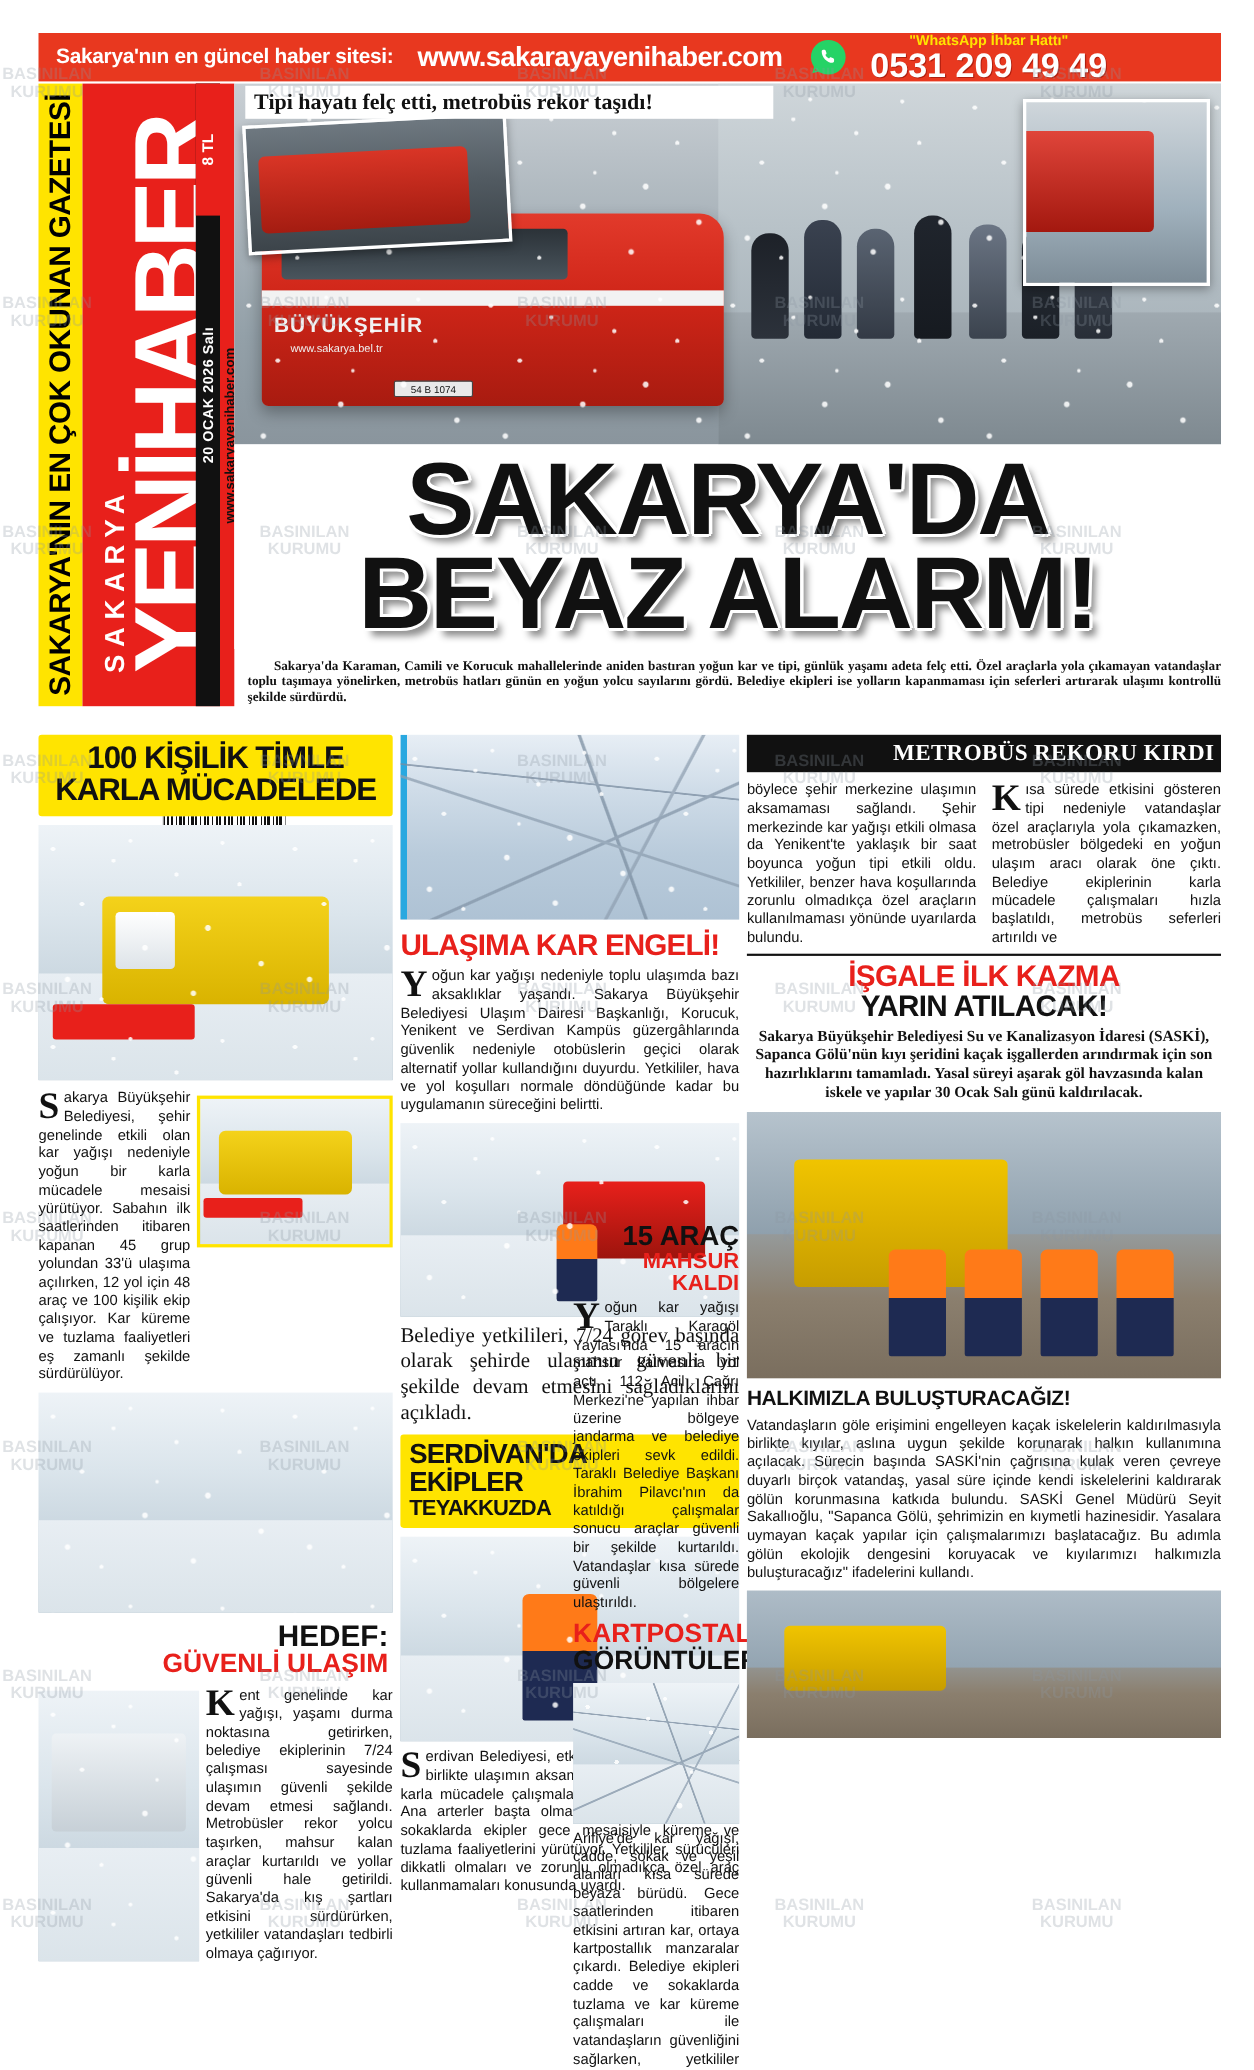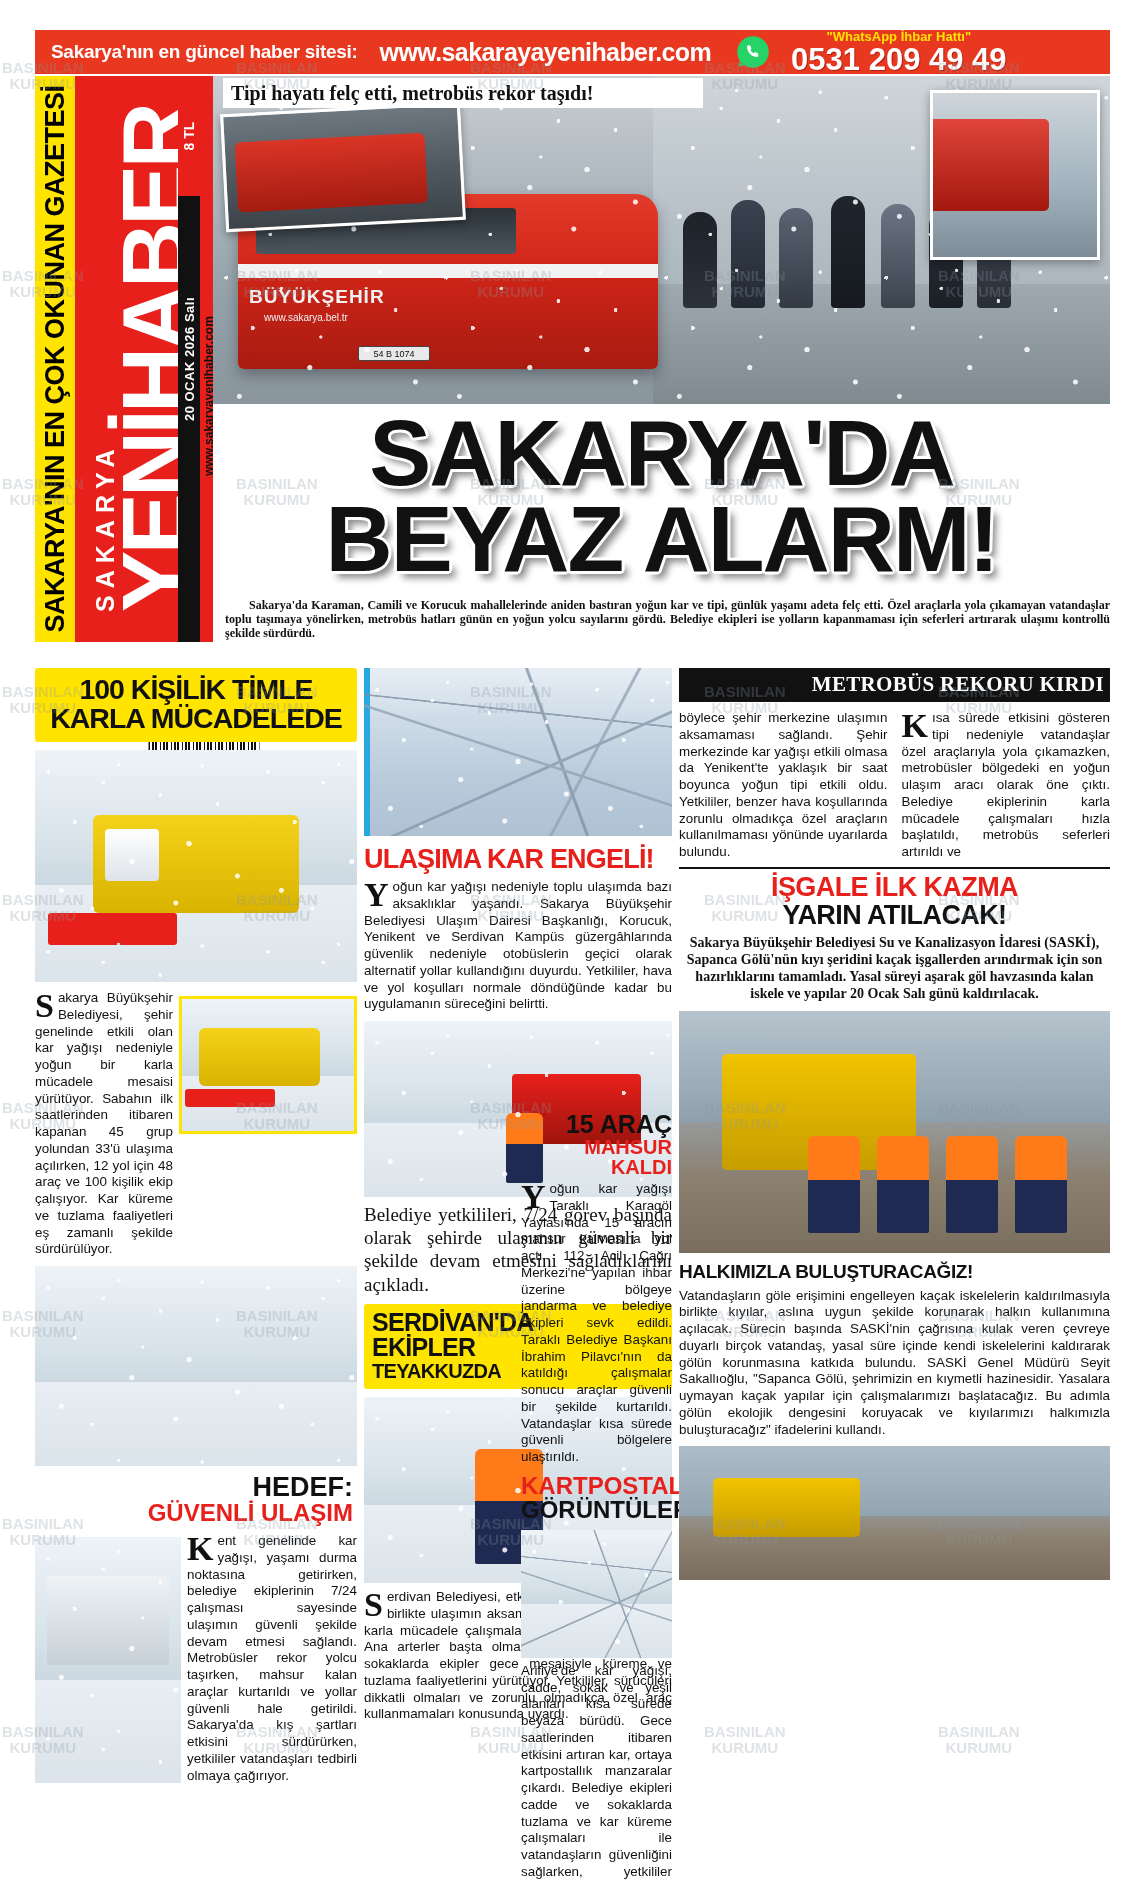--- a/index.html
+++ b/index.html
@@ -569,21 +569,21 @@
     <div class="sep"></div>
     <div style="display:flex; gap:14px;">
       <p class="body-txt" style="flex:1;">böylece şehir merkezine ulaşımın aksamaması sağlandı. Şehir merkezinde kar yağışı etkili olmasa da Yenikent'te yaklaşık bir saat boyunca yoğun tipi etkili oldu. Yetkililer, benzer hava koşullarında zorunlu olmadıkça özel araçların kullanılmaması yönünde uyarılarda bulundu.</p>
       <p class="body-txt dropcap" style="flex:1;">Kısa sürede etkisini gösteren tipi nedeniyle vatandaşlar özel araçlarıyla yola çıkamazken, metrobüsler bölgedeki en yoğun ulaşım aracı olarak öne çıktı. Belediye ekiplerinin karla mücadele çalışmaları hızla başlatıldı, metrobüs seferleri artırıldı ve</p>
     </div>
     <div class="hr-blk"></div>
     <div class="red-head" style="margin-top:4px;">
       <div class="l1">İŞGALE İLK KAZMA</div>
       <div class="l2">YARIN ATILACAK!</div>
     </div>
-    <p class="body-serif" style="margin-top:6px; font-weight:bold; text-align:center;">Sakarya Büyükşehir Belediyesi Su ve Kanalizasyon İdaresi (SASKİ), Sapanca Gölü'nün kıyı şeridini kaçak işgallerden arındırmak için son hazırlıklarını tamamladı. Yasal süreyi aşarak göl havzasında kalan iskele ve yapılar 20 Ocak Salı günü kaldırılacak.</p>
+    <p class="body-serif" style="margin-top:6px; font-weight:bold; text-align:center;">Sakarya Büyükşehir Belediyesi Su ve Kanalizasyon İdaresi (SASKİ), Sapanca Gölü'nün kıyı şeridini kaçak işgallerden arındırmak için son hazırlıklarını tamamladı. Yasal süreyi aşarak göl havzasında kalan iskele ve yapılar 30 Ocak Salı günü kaldırılacak.</p>
     <div class="sep"></div>
     <div class="photo constr" style="height:242px;">
       <div style="position:absolute;left:0;top:0;width:100%;height:46%;background:linear-gradient(180deg,#b6c3cd,#8fa0ad);"></div>
       <div class="excav"></div>
       <div class="worker" style="left:30%;"></div>
       <div class="worker" style="left:46%;"></div>
       <div class="worker" style="left:62%;"></div>
       <div class="worker" style="left:78%;"></div>
     </div>
     <div class="sep"></div>

